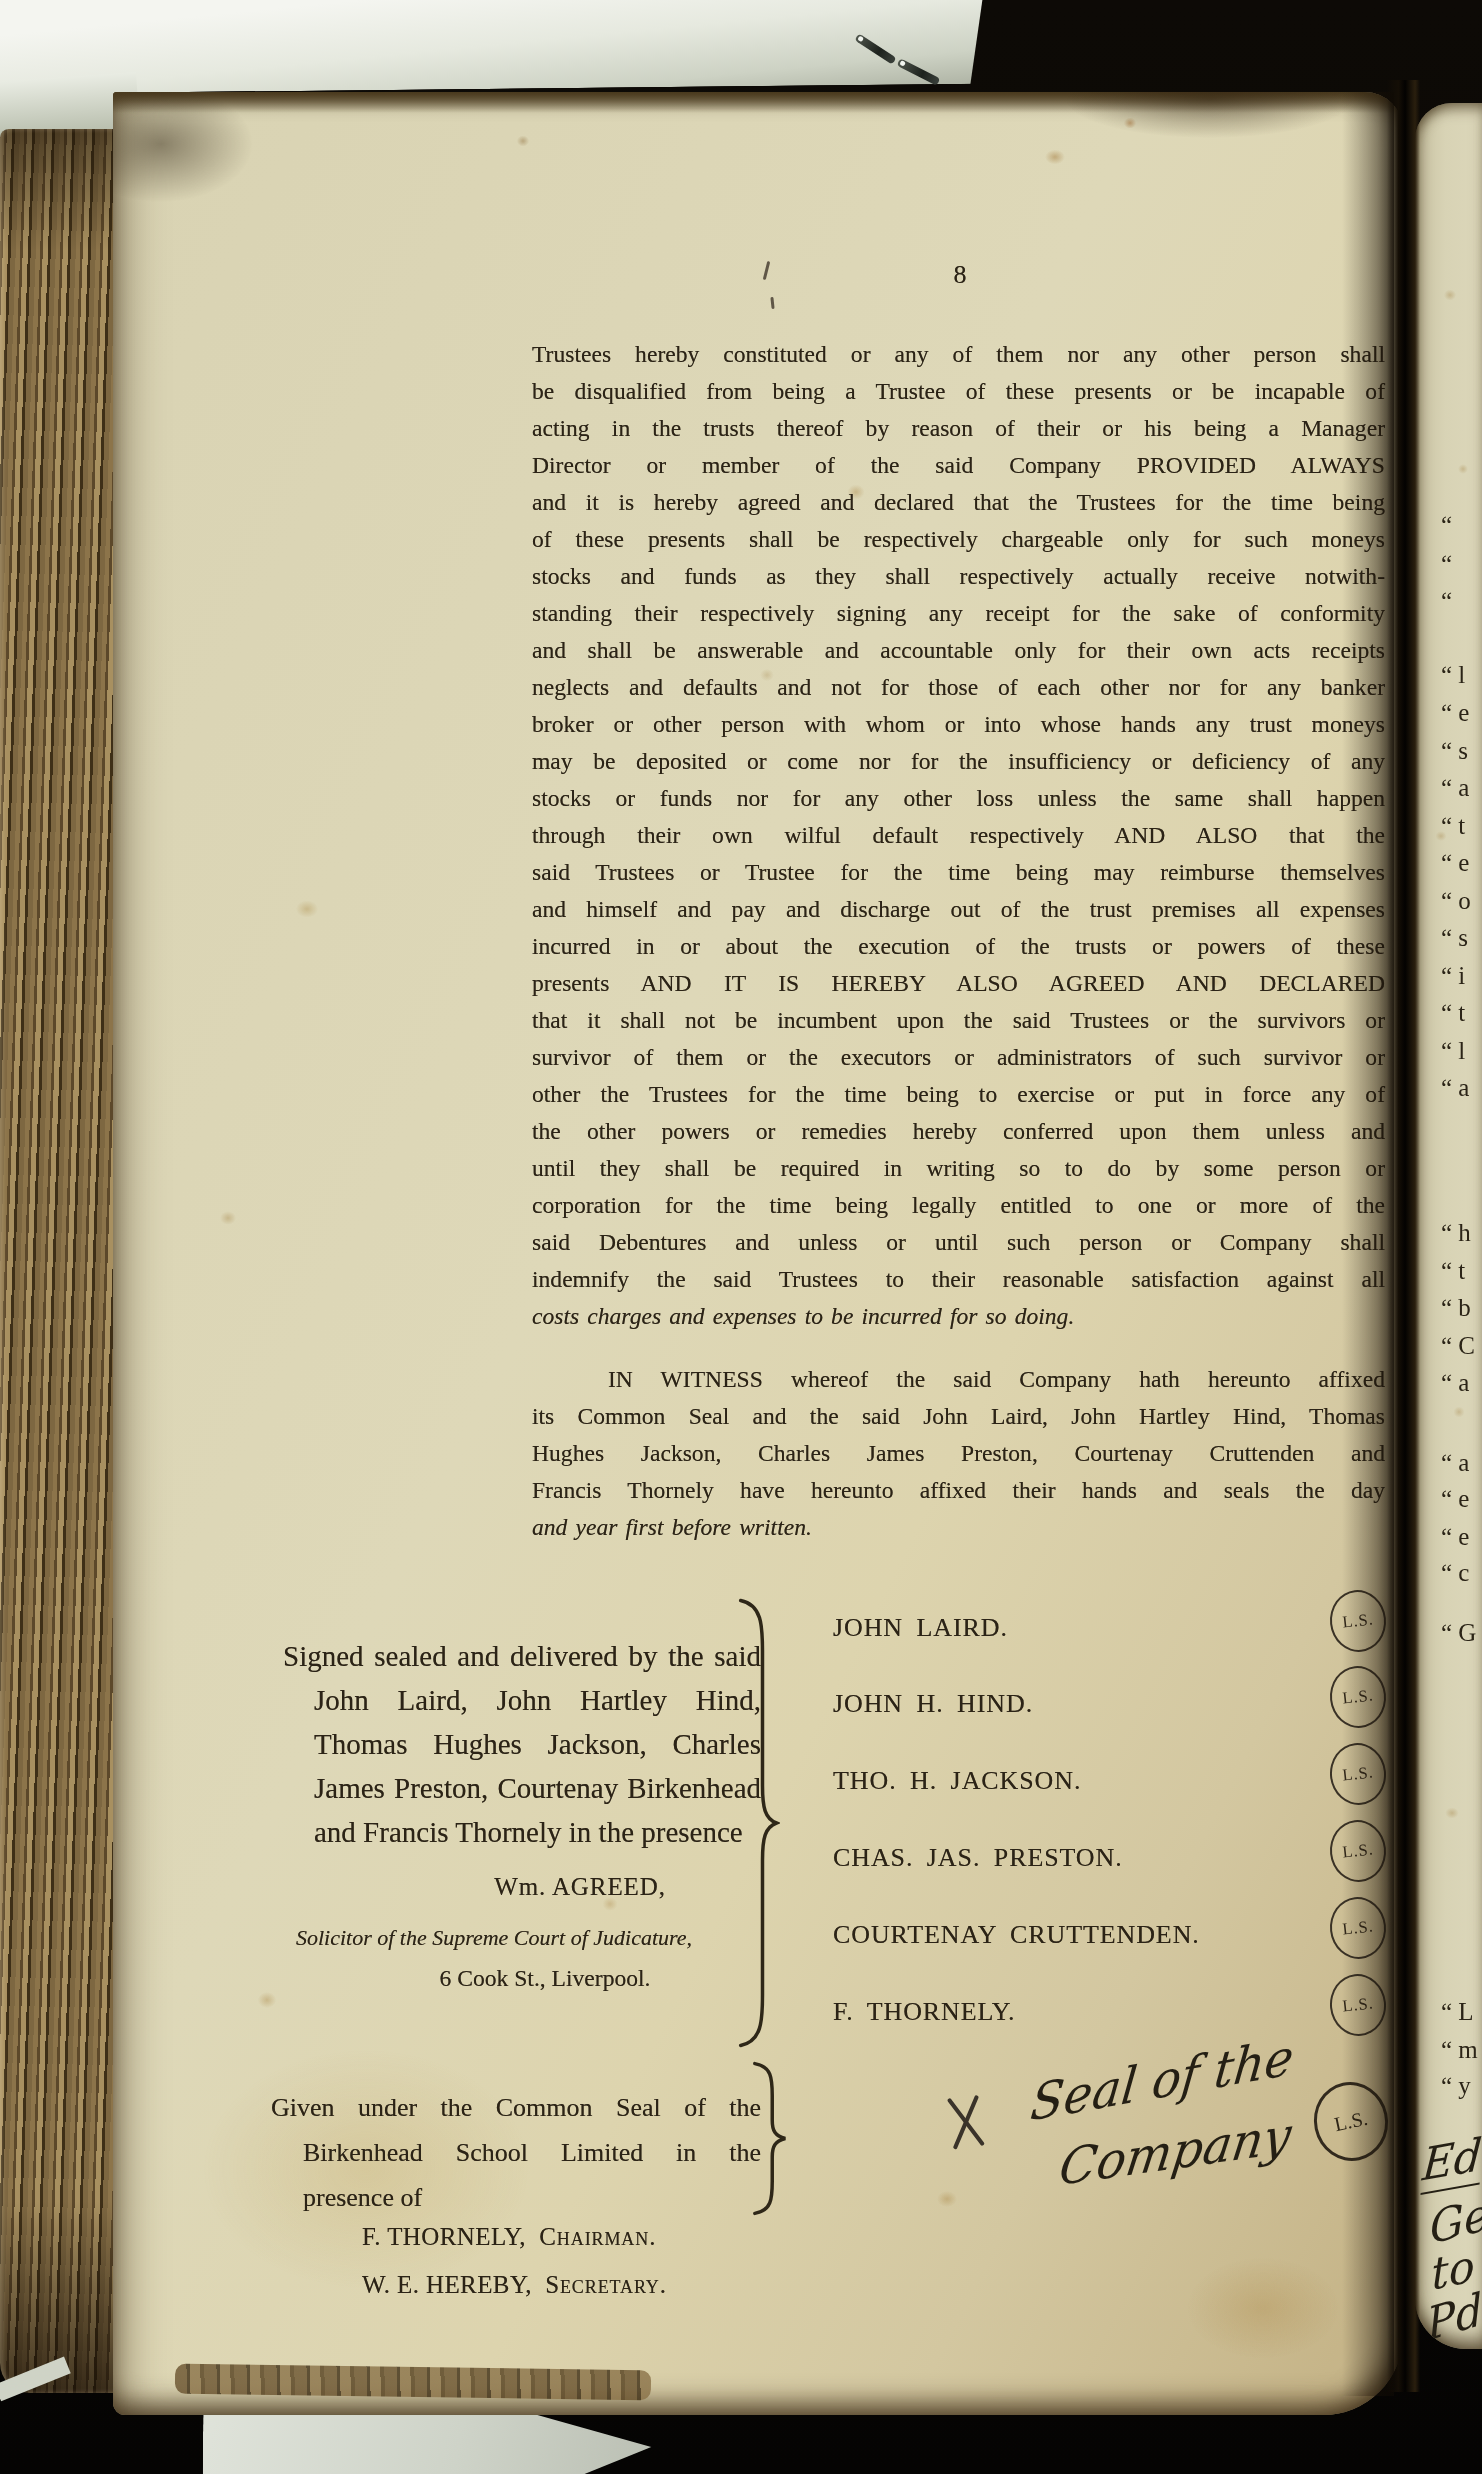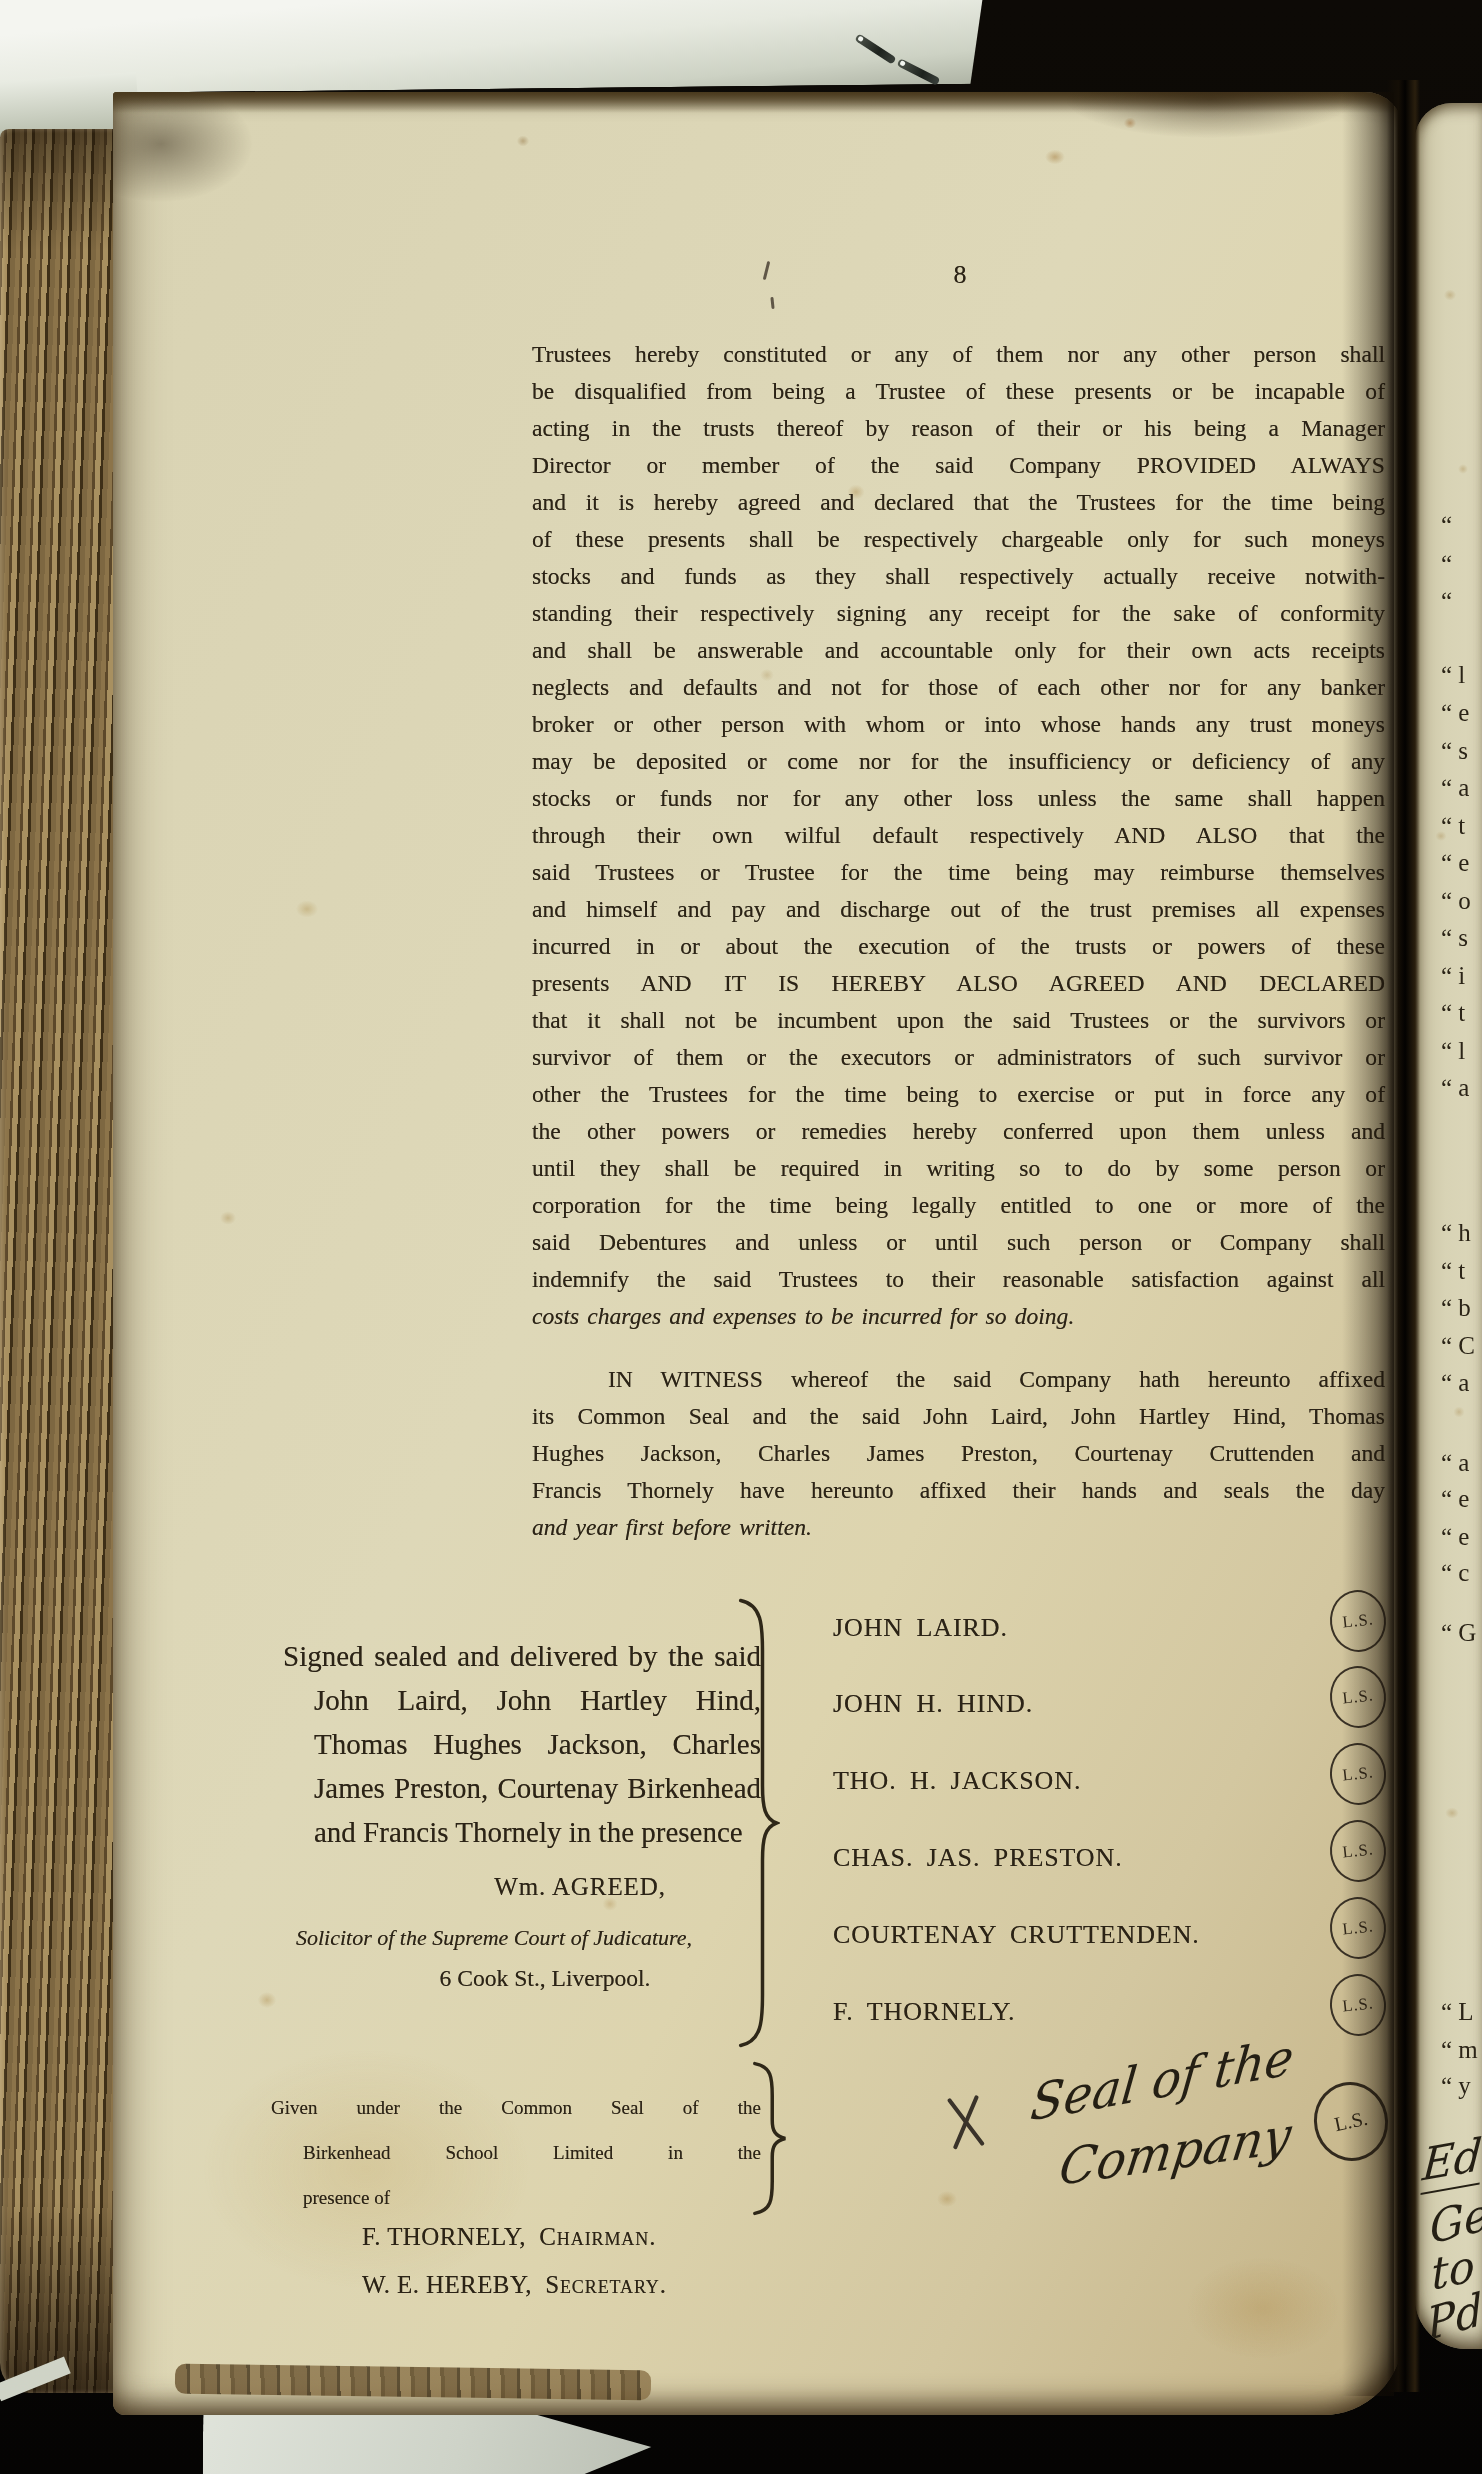--- a/index.html
+++ b/index.html
@@ -95,21 +95,21 @@
   .brace{position:absolute;z-index:6;}
   .brace1{left:738px;top:1597px;}
   .brace2{left:752px;top:2061px;}
   .sig-name{position:absolute;left:833px;font-size:26px;letter-spacing:0.9px;word-spacing:6.1px;z-index:6;white-space:nowrap;}
   .seal-circle{position:absolute;left:1330px;width:52px;height:58px;z-index:6;
     border:2.6px solid #3a3226;border-radius:50%;display:flex;align-items:center;justify-content:center;
     transform:translateY(-23px) rotate(-6deg);color:#33291b;font-size:16.6px;letter-spacing:0.9px;}
   .seal-big{position:absolute;left:1314px;top:2082px;width:68px;height:73px;z-index:6;
     border:3.5px solid #322a1e;border-radius:50%;display:flex;align-items:center;justify-content:center;
     color:#2e2517;font-size:20px;transform:rotate(-12deg);}
-  .execution{position:absolute;left:271px;top:2085px;width:490px;z-index:6;font-size:19px;}
+  .execution{position:absolute;left:271px;top:2085px;width:490px;z-index:6;font-size:26px;}
   .exe-line{height:45px;line-height:45px;padding-left:32px;text-align:justify;text-align-last:justify;}
   .execution div.exe-line:first-of-type{padding-left:0;}
   .execution div.exe-line:last-of-type{text-align-last:left;}
   .officer{position:absolute;left:362px;z-index:6;font-size:25px;letter-spacing:0.4px;white-space:nowrap;}
   .officer .sc{font-variant:small-caps;letter-spacing:0.9px;}
   
   .handnote{position:absolute;left:956px;top:2052px;width:410px;height:209px;z-index:6;transform:rotate(-3deg);
     color:#241f14;font-family:"DejaVu Serif",serif;font-style:italic;}
   .hand-l1{position:absolute;left:77px;top:0;font-size:49px;transform:rotate(-7deg) skewX(-16deg);white-space:nowrap;}
   .hand-l2{position:absolute;left:103px;top:72px;font-size:49px;transform:rotate(-5deg) skewX(-16deg);}

